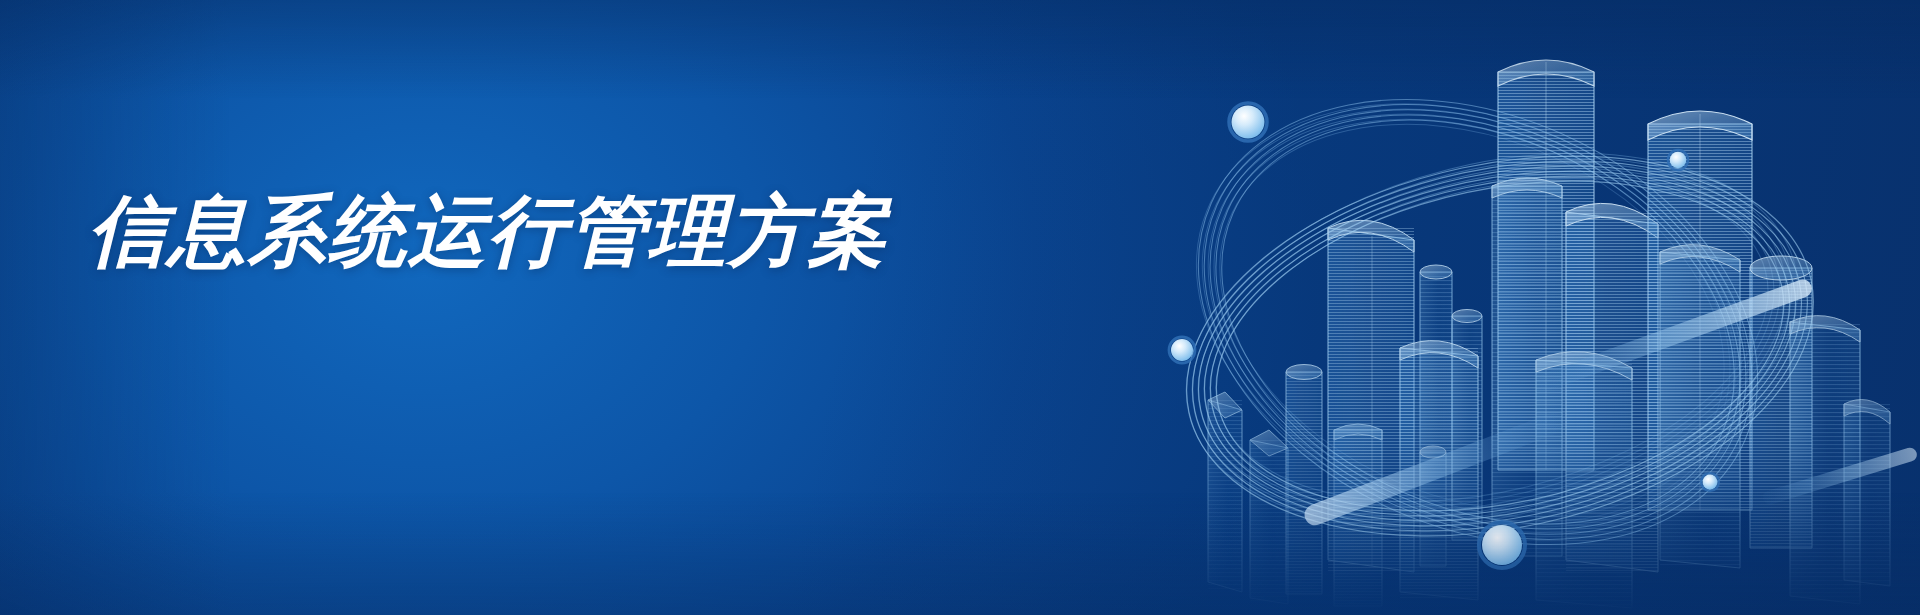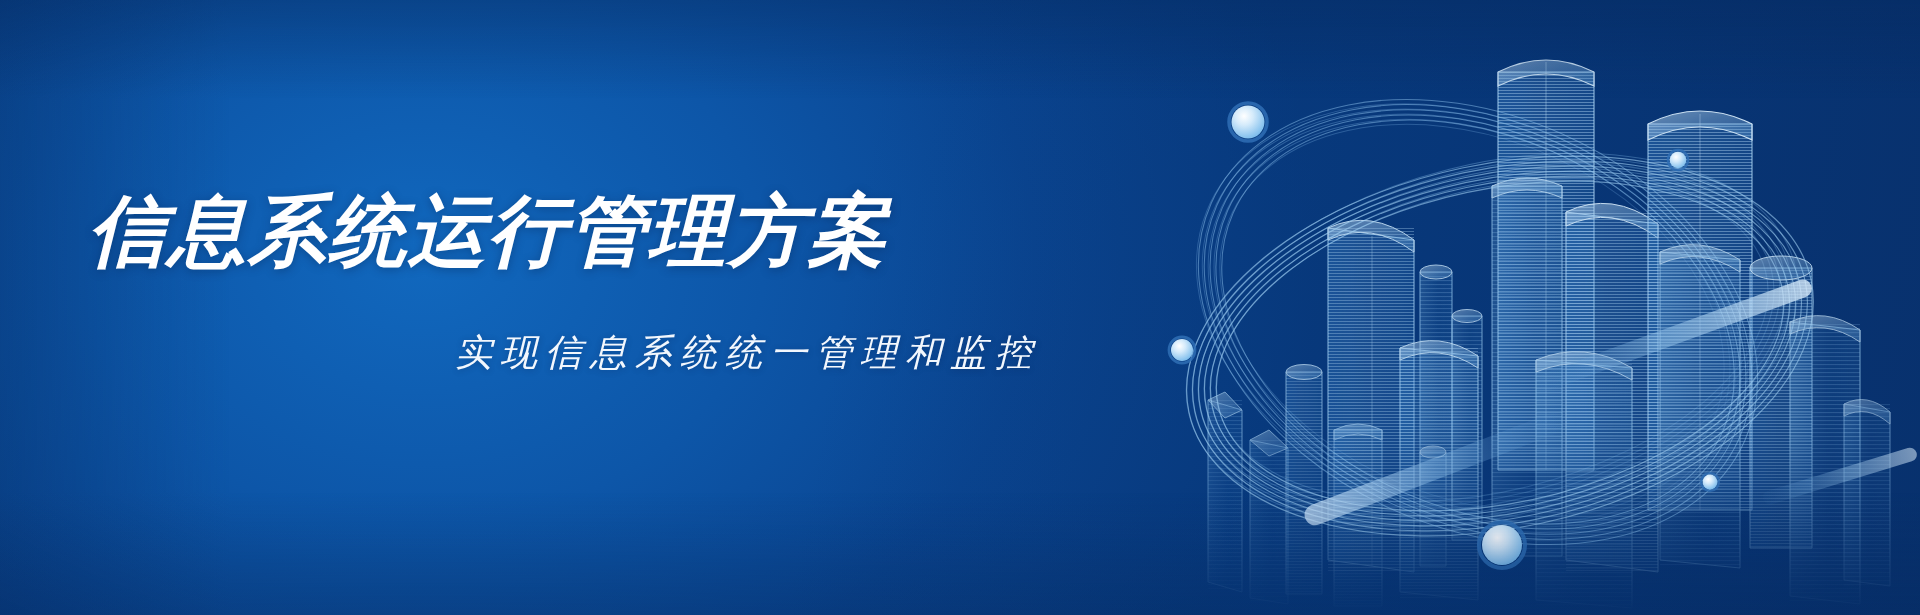--- a/index.html
+++ b/index.html
@@ -342,16 +342,15 @@
           <circle cx="610" cy="482" r="7.4" fill="url(#dotGrad)"></circle>
         </g>
       </g>
     </svg>
   </div>
 
   <div class="bg-vignette"></div>
 
   <div class="text-block">
     <div class="title">信息系统运行管理方案</div>
-    <div class="subtitle">实现信息系统统一管理和监控</div>
   </div>
 
 </div>
 
 </body></html>

